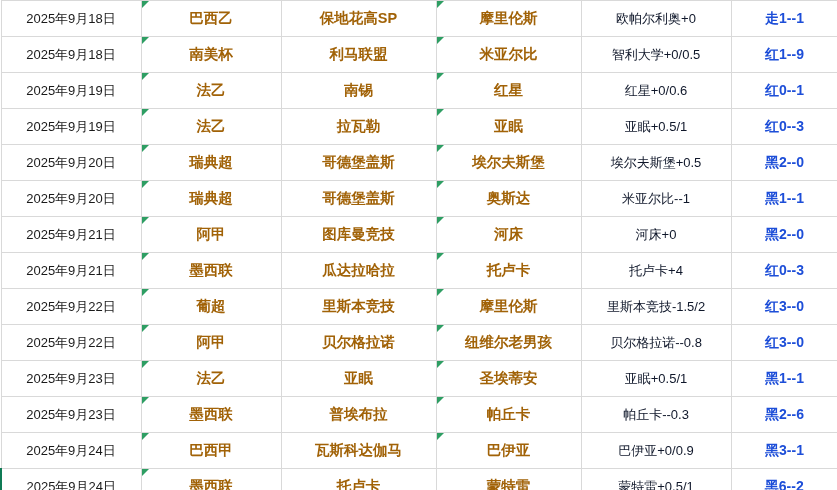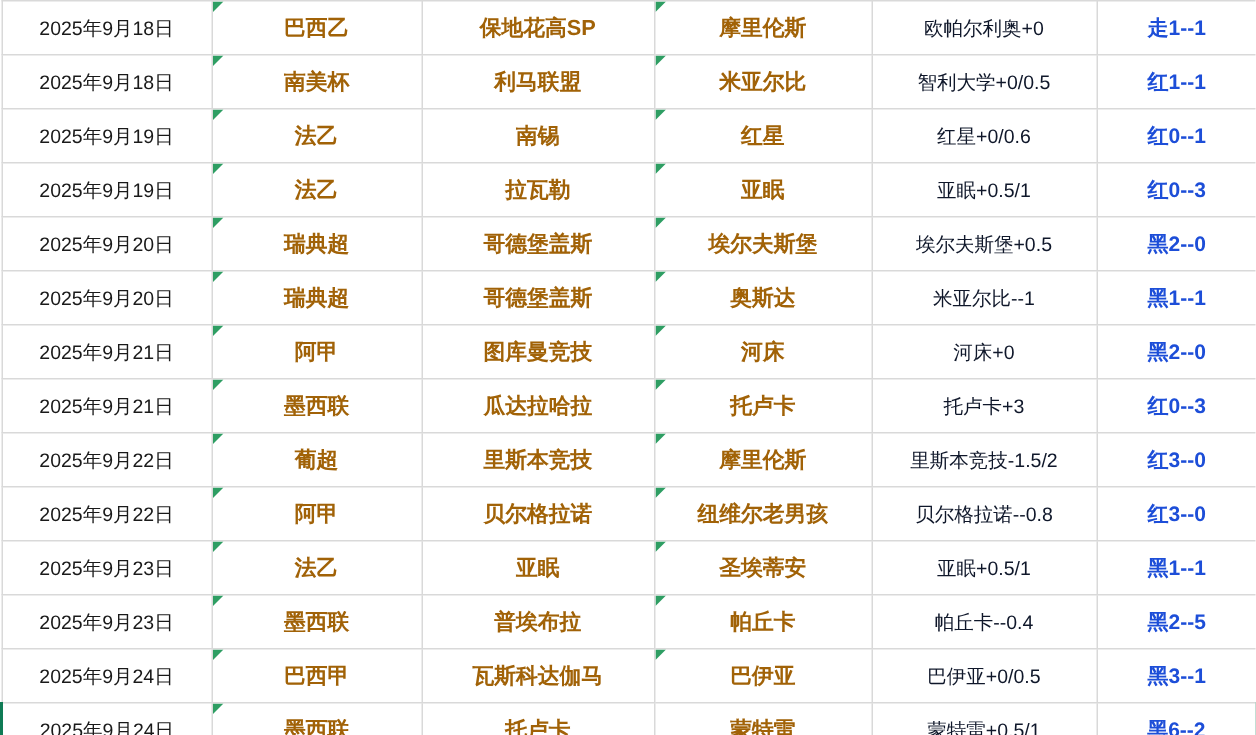--- a/index.html
+++ b/index.html
@@ -110,21 +110,21 @@
           <td class="cell-away mark">摩里伦斯</td>
           <td class="cell-handicap">欧帕尔利奥+0</td>
           <td class="cell-result">走1--1</td>
         </tr>
         <tr>
           <td class="cell-date">2025年9月18日</td>
           <td class="cell-league mark">南美杯</td>
           <td class="cell-home">利马联盟</td>
           <td class="cell-away mark">米亚尔比</td>
           <td class="cell-handicap">智利大学+0/0.5</td>
-          <td class="cell-result">红1--1</td>
+          <td class="cell-result">红1--9</td>
         </tr>
         <tr>
           <td class="cell-date">2025年9月19日</td>
           <td class="cell-league mark">法乙</td>
           <td class="cell-home">南锡</td>
           <td class="cell-away mark">红星</td>
           <td class="cell-handicap">红星+0/0.6</td>
           <td class="cell-result">红0--1</td>
         </tr>
         <tr>
@@ -157,21 +157,21 @@
           <td class="cell-home">图库曼竞技</td>
           <td class="cell-away mark">河床</td>
           <td class="cell-handicap">河床+0</td>
           <td class="cell-result">黑2--0</td>
         </tr>
         <tr>
           <td class="cell-date">2025年9月21日</td>
           <td class="cell-league mark">墨西联</td>
           <td class="cell-home">瓜达拉哈拉</td>
           <td class="cell-away mark">托卢卡</td>
-          <td class="cell-handicap">托卢卡+3</td>
+          <td class="cell-handicap">托卢卡+4</td>
           <td class="cell-result">红0--3</td>
         </tr>
         <tr>
           <td class="cell-date">2025年9月22日</td>
           <td class="cell-league mark">葡超</td>
           <td class="cell-home">里斯本竞技</td>
           <td class="cell-away mark">摩里伦斯</td>
           <td class="cell-handicap">里斯本竞技-1.5/2</td>
           <td class="cell-result">红3--0</td>
         </tr>
@@ -189,29 +189,29 @@
           <td class="cell-home">亚眠</td>
           <td class="cell-away mark">圣埃蒂安</td>
           <td class="cell-handicap">亚眠+0.5/1</td>
           <td class="cell-result">黑1--1</td>
         </tr>
         <tr>
           <td class="cell-date">2025年9月23日</td>
           <td class="cell-league mark">墨西联</td>
           <td class="cell-home">普埃布拉</td>
           <td class="cell-away mark">帕丘卡</td>
-          <td class="cell-handicap">帕丘卡--0.4</td>
-          <td class="cell-result">黑2--5</td>
+          <td class="cell-handicap">帕丘卡--0.3</td>
+          <td class="cell-result">黑2--6</td>
         </tr>
         <tr>
           <td class="cell-date">2025年9月24日</td>
           <td class="cell-league mark">巴西甲</td>
           <td class="cell-home">瓦斯科达伽马</td>
           <td class="cell-away mark">巴伊亚</td>
-          <td class="cell-handicap">巴伊亚+0/0.5</td>
+          <td class="cell-handicap">巴伊亚+0/0.9</td>
           <td class="cell-result">黑3--1</td>
         </tr>
         <tr class="selected">
           <td class="cell-date">2025年9月24日</td>
           <td class="cell-league mark">墨西联</td>
           <td class="cell-home">托卢卡</td>
           <td class="cell-away">蒙特雷</td>
           <td class="cell-handicap">蒙特雷+0.5/1</td>
           <td class="cell-result">黑6--2</td>
         </tr>

